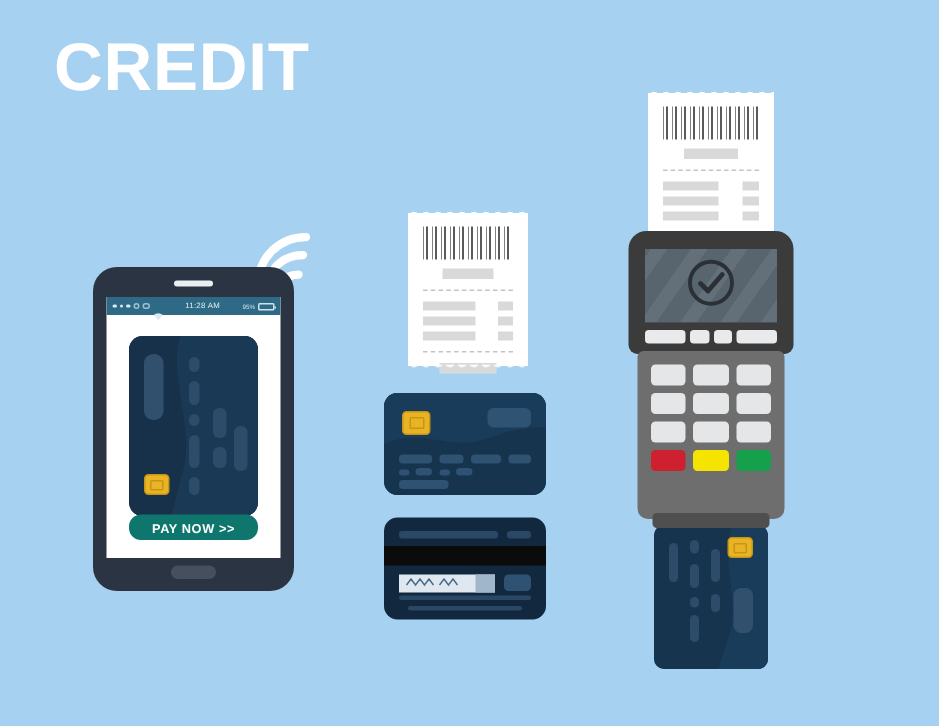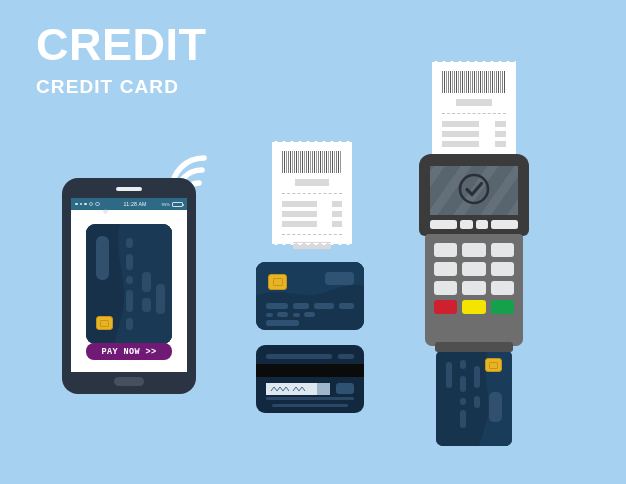--- a/index.html
+++ b/index.html
@@ -212,31 +212,31 @@
     border-radius: 1px;
   }
 
   #pay-now-button {
     position: absolute;
     left: 15px;
     bottom: 12px;
     width: 86px;
     height: 17px;
     border-radius: 8px;
-    background: #701a75;
+    background: #0f766e;
     color: #ffffff;
     font-size: 8.5px;
     font-weight: bold;
     letter-spacing: 0.4px;
     display: flex;
     align-items: center;
     justify-content: center;
     box-sizing: border-box;
     border: none;
-    font-family: Liberation Mono, monospace;
+    font-family: Liberation Sans, sans-serif;
     cursor: pointer;
   }
 
   
   .receipt {
     position: absolute;
     background: #ffffff;
     box-sizing: border-box;
     padding: 9px 10px 10px 10px;
   }
@@ -589,21 +589,20 @@
     background: #2d4c6a;
   }
 </style>
 </head>
 <body>
 
 <div id="scene">
 
   <div id="title-block">
     <h1 id="page-title">CREDIT</h1>
-    <p id="page-subtitle">CREDIT CARD</p>
   </div>
 
   <div id="nfc-waves">
     <svg width="56" height="52" viewBox="0 0 56 52" fill="none">
       <path d="M6 48 A10 10 0 0 1 16 38" stroke="#ffffff" stroke-width="5" stroke-linecap="round" fill="none" transform="rotate(-45 6 48)"></path>
       <path d="M4 44 C4 26 18 12 36 12" stroke="#ffffff" stroke-width="5.5" stroke-linecap="round" fill="none"></path>
       <path d="M10 48 C10 34 20 24 34 24" stroke="#ffffff" stroke-width="5.5" stroke-linecap="round" fill="none"></path>
       <path d="M18 50 C18 42 23 37 31 37" stroke="#ffffff" stroke-width="5.5" stroke-linecap="round" fill="none"></path>
     </svg>
   </div>

